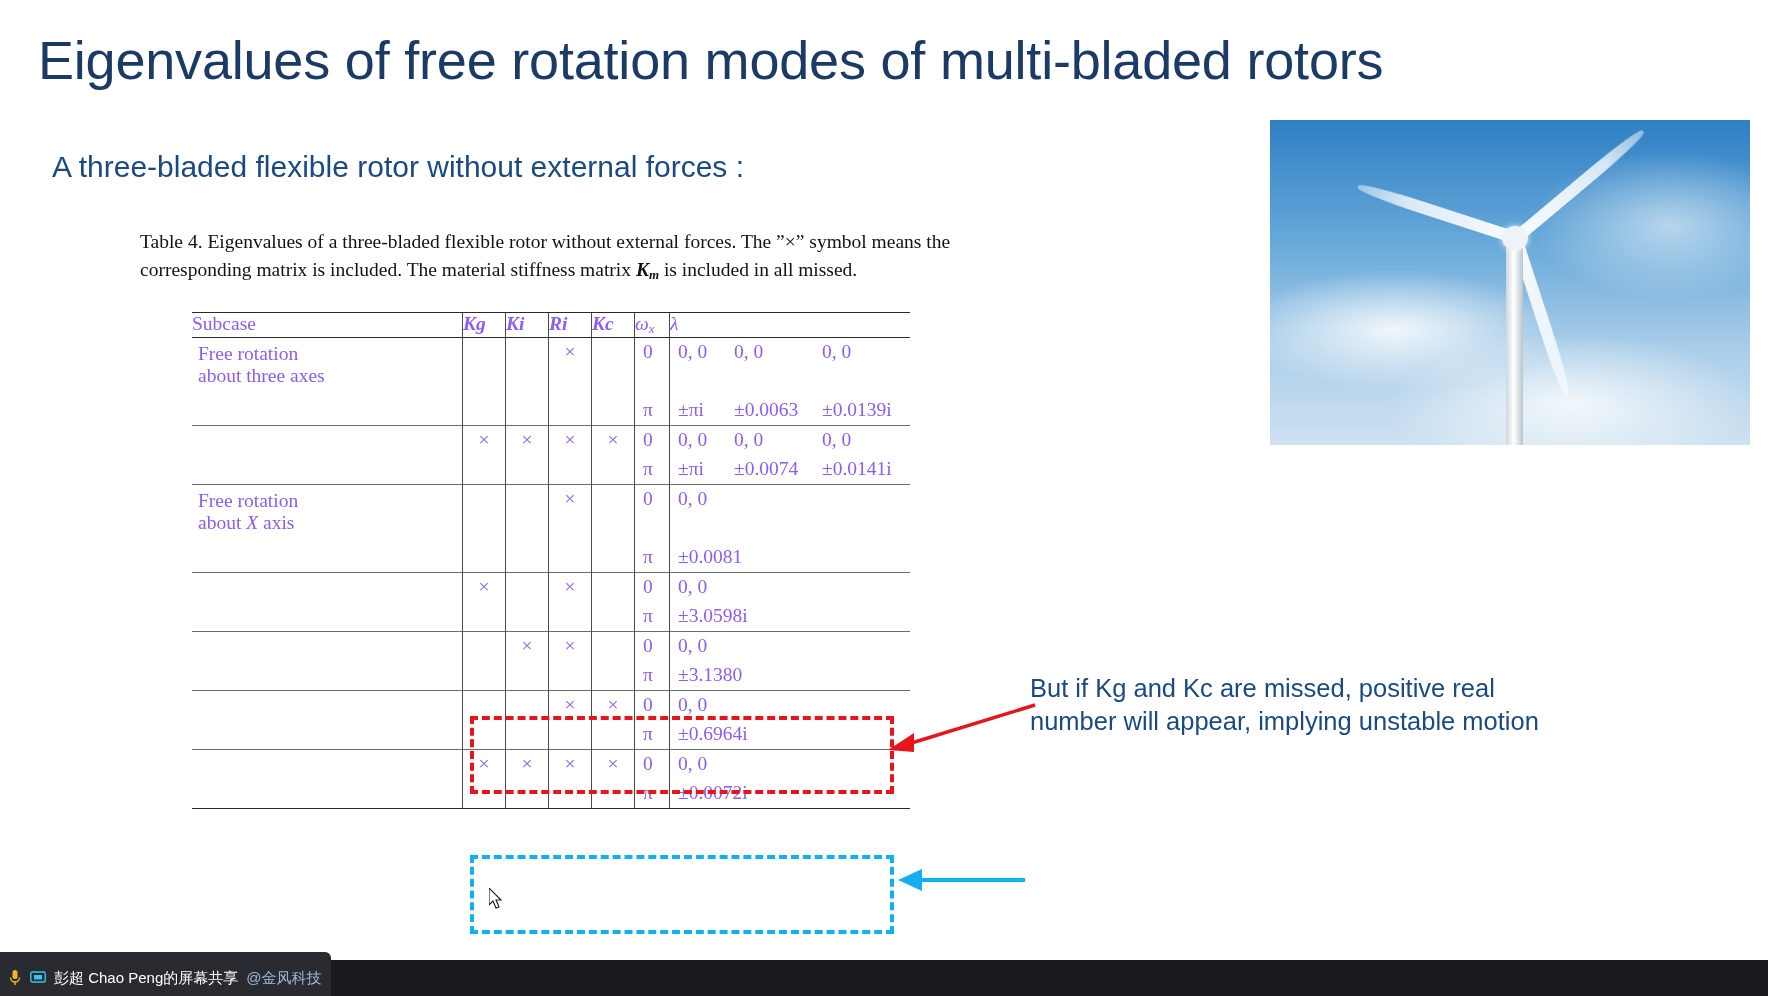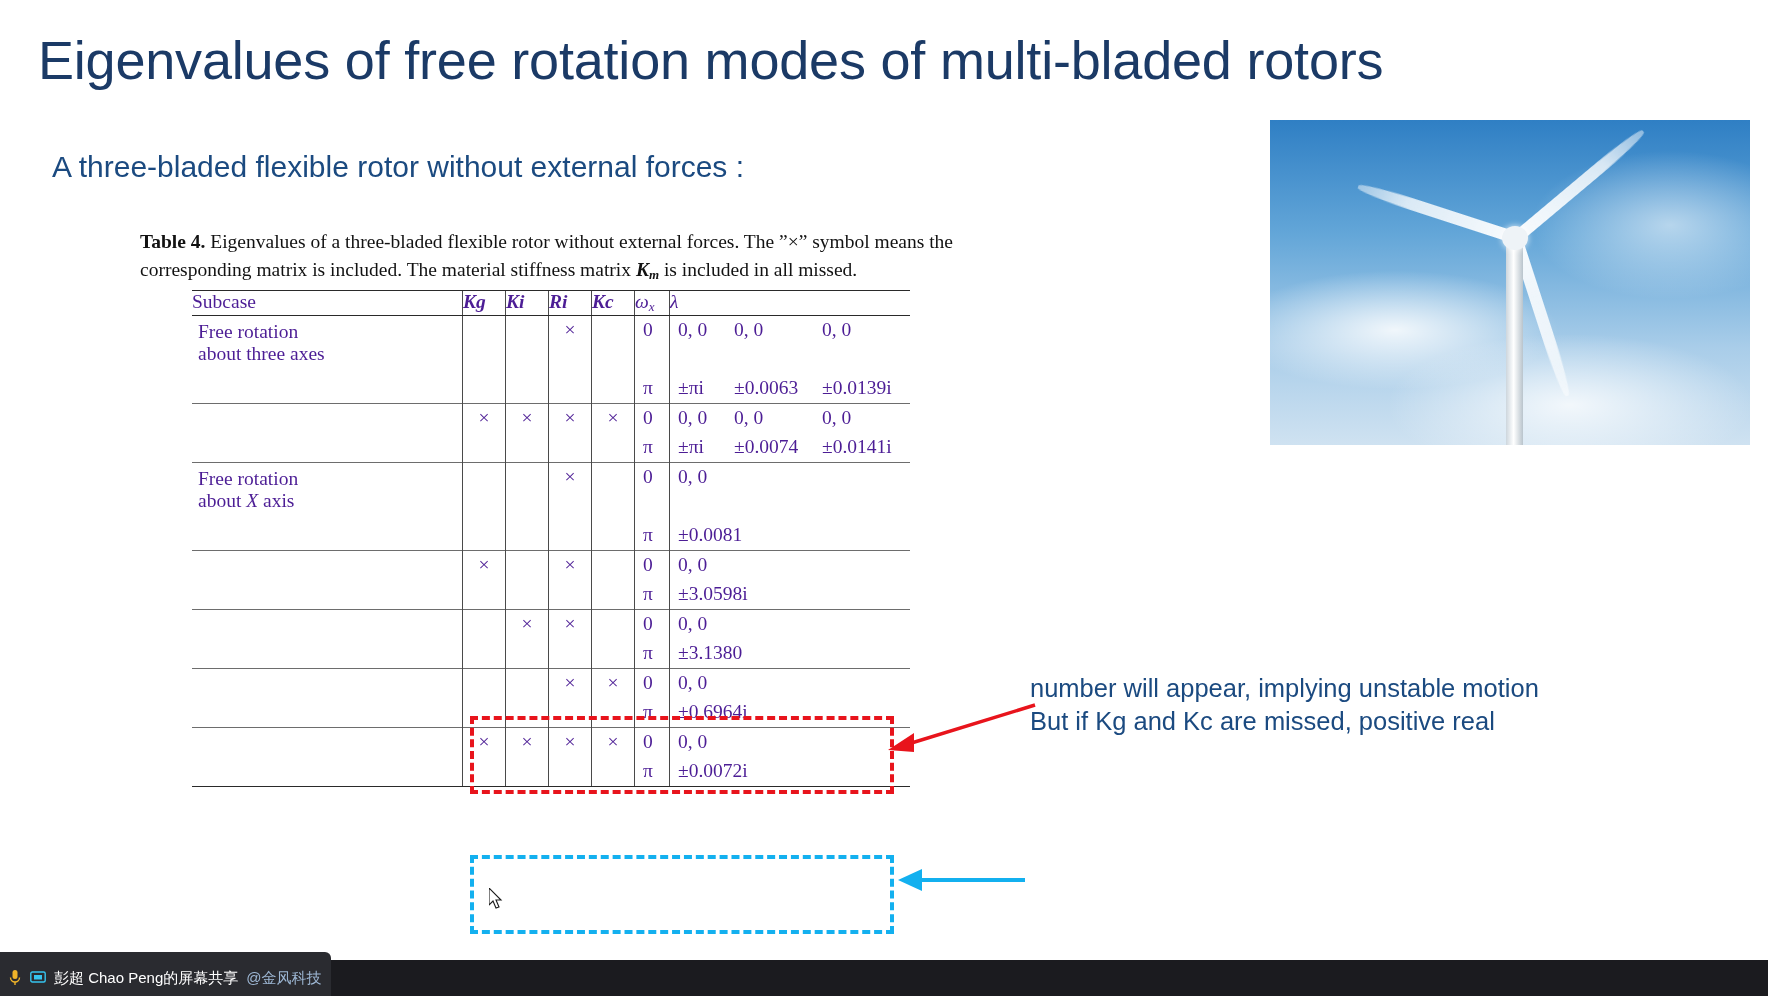--- a/index.html
+++ b/index.html
@@ -113,31 +113,31 @@
     width: 1000px;
     color: #121212;
     font-family: "Liberation Serif", serif;
   }
   #table-caption {
     font-size: 19.5px;
     line-height: 1.42;
     width: 905px;
     text-align: left;
   }
-  #table-caption b { font-weight: bold; }
+  #table-caption b { font-weight: normal; }
   #table-caption .mathvar { font-style: italic; font-weight: bold; }
   #table-caption .sub { font-size: 13px; vertical-align: -3px; font-style: italic; font-weight: bold; }
 
   table#eig-table {
-    margin-top: 6px;
+    margin-top: 28px;
     margin-left: 52px;
     border-collapse: collapse;
     font-family: "Liberation Serif", serif;
     font-size: 19.5px;
-    color: #4c1d95;
+    color: #8b5cf6;
   }
   table#eig-table td, table#eig-table th {
     padding: 0;
     vertical-align: top;
     font-weight: normal;
     text-align: left;
   }
   .hline-top td { border-top: 1.4px solid #2a2a2a; }
   .hline-bottom td { border-bottom: 1.4px solid #2a2a2a; }
   .hline-thin td { border-top: 1px solid #6d6d6d; }
@@ -647,22 +647,22 @@
   <svg id="arrow-red" class="arrow" width="160" height="60" viewBox="0 0 160 60">
     <line x1="155" y1="5" x2="25" y2="45" stroke="#e8141c" stroke-width="3.5"></line>
     <polygon points="8,50 34,33 34,52" fill="#e8141c"></polygon>
   </svg>
   <svg id="arrow-blue" class="arrow" width="140" height="40" viewBox="0 0 140 40">
     <line x1="135" y1="20" x2="28" y2="20" stroke="#13b0ef" stroke-width="4"></line>
     <polygon points="8,20 32,9 32,31" fill="#13b0ef"></polygon>
   </svg>
 
   <div id="annot-red" class="annot">
+    <div>But if Kg and Kc are missed, positive real</div>
     <div>number will appear, implying unstable motion</div>
-    <div>But if Kg and Kc are missed, positive real</div>
   </div>
 
   <svg id="cursor" viewBox="0 0 16 22">
     <polygon points="0,0 0,17 4,13 7,20 10,19 7,12 12,12" fill="#ffffff" stroke="#1a1a1a" stroke-width="1.1"></polygon>
   </svg>
 </div>
 
 <div id="zoom-bar">
   <div id="share-pill">
     <span class="mini-icon">

